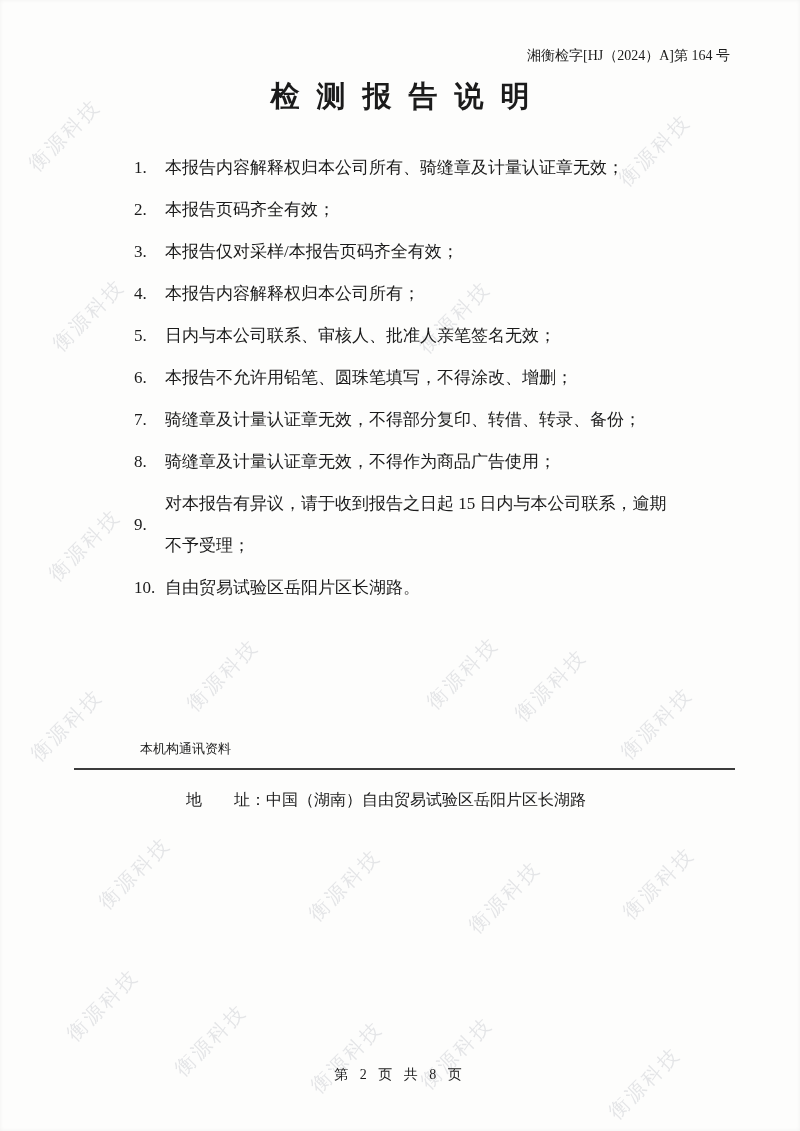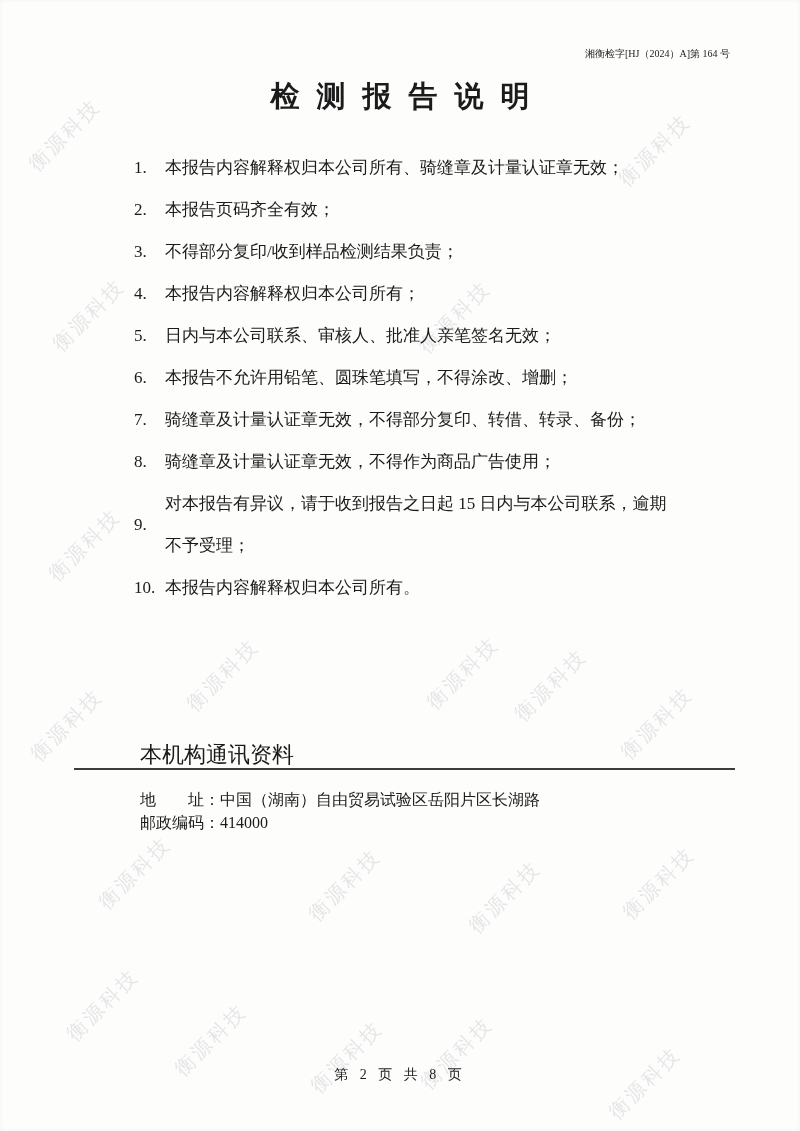--- a/index.html
+++ b/index.html
@@ -22,21 +22,21 @@
     transform: rotate(-45deg);
     transform-origin: left bottom;
     white-space: nowrap;
     pointer-events: none;
     user-select: none;
   }
 
   .doc-number {
     position: absolute;
     top: 47px; right: 70px;
-    font-size: 10px;
+    font-size: 14px;
     white-space: nowrap;
   }
 
   .title {
     position: absolute;
     top: 77px; left: 0; width: 100%;
     text-align: center;
     font-size: 29px;
     font-weight: 700;
     letter-spacing: 17px;
@@ -51,35 +51,35 @@
     font-size: 17px;
     line-height: 42px;
   }
   .note-item { display: flex; align-items: center; }
   .note-num { width: 31px; flex: none; }
   .note-text { width: 515px; }
 
   .contact-title {
     position: absolute;
     top: 740px; left: 140px;
-    font-size: 22px;
+    font-size: 13px;
   }
   .divider {
     position: absolute;
     top: 768px; left: 74px;
     width: 661px; height: 0;
     border-top: 2px solid #3c3c3c;
   }
   .contact {
     position: absolute;
     top: 789px; left: 140px;
     font-size: 16px;
     line-height: 22.6px;
   }
-  .contact-row { white-space: nowrap; }
+  .contact-row { white-space: nowrap; margin-left: 46px; }
   .contact-label { display: inline-block; }
   .contact-value { display: inline-block; }
 
   .footer {
     position: absolute;
     top: 1066px; left: 0; width: 100%;
     text-align: center;
     font-size: 14px;
     letter-spacing: 4px;
   }
@@ -120,21 +120,21 @@
         <span class="note-text">本报告内容解释权归本公司所有、骑缝章及计量认证章无效；</span>
       </div>
 
       <div class="note-item">
         <span class="note-num">2.</span>
         <span class="note-text">本报告页码齐全有效；</span>
       </div>
 
       <div class="note-item">
         <span class="note-num">3.</span>
-        <span class="note-text">不得部分复印/收到样品检测结果负责；</span>
+        <span class="note-text">本报告仅对采样/本报告页码齐全有效；</span>
       </div>
 
       <div class="note-item">
         <span class="note-num">4.</span>
         <span class="note-text">本报告内容解释权归本公司所有；</span>
       </div>
 
       <div class="note-item">
         <span class="note-num">5.</span>
         <span class="note-text">日内与本公司联系、审核人、批准人亲笔签名无效；</span>
@@ -155,35 +155,32 @@
         <span class="note-text">骑缝章及计量认证章无效，不得作为商品广告使用；</span>
       </div>
 
       <div class="note-item">
         <span class="note-num">9.</span>
         <span class="note-text">对本报告有异议，请于收到报告之日起 15 日内与本公司联系，逾期不予受理；</span>
       </div>
 
       <div class="note-item">
         <span class="note-num">10.</span>
-        <span class="note-text">本报告内容解释权归本公司所有。</span>
+        <span class="note-text">自由贸易试验区岳阳片区长湖路。</span>
       </div>
     </div>
 
   <div class="contact-title">本机构通讯资料</div>
   <div class="divider"></div>
 
   <div class="contact">
 
       <div class="contact-row">
         <span class="contact-label">地　　址：</span><span class="contact-value">中国（湖南）自由贸易试验区岳阳片区长湖路</span>
       </div>
 
-      <div class="contact-row">
-        <span class="contact-label">邮政编码：</span><span class="contact-value">414000</span>
-      </div>
 
 
     </div>
 
   <div class="footer">第 2 页 共 8 页</div>
 
 </div>
 
 </body></html>

